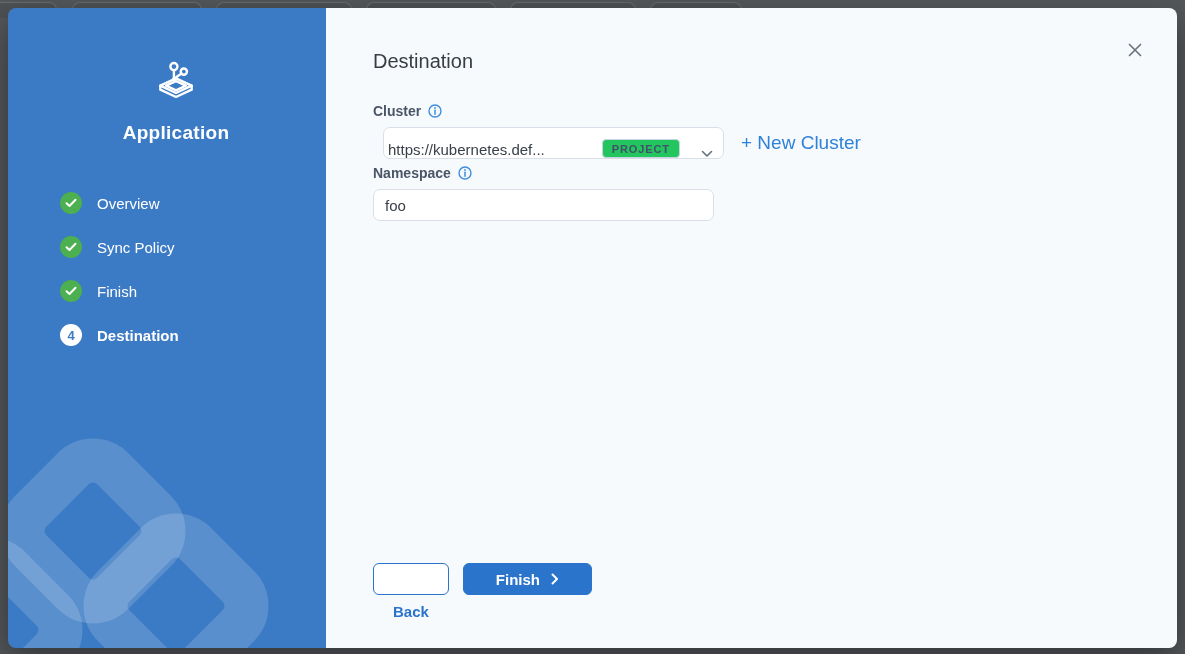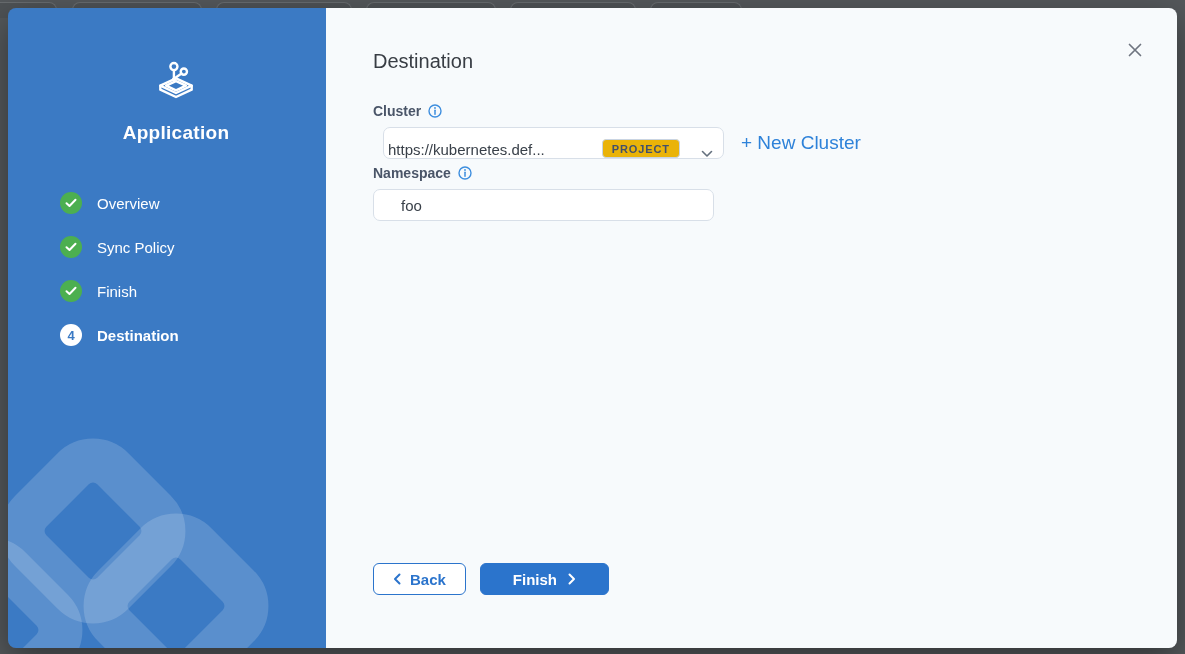--- a/index.html
+++ b/index.html
@@ -71,48 +71,48 @@
     width: 341px; height: 32px; background: #ffffff;
     border: 1px solid #d8dfe8; border-radius: 7px;
     display: flex; align-items: flex-end; padding: 0 4px;
     cursor: pointer;
     margin-left: 10px;
   }
   .select-value { font-size: 15px; color: #394049; white-space: nowrap; overflow: hidden; }
   .project-badge {
     margin-left: auto; flex: none;
     font-size: 11px; font-weight: 600; letter-spacing: 0.9px;
-    color: #42506b; background: #eab308;
+    color: #42506b; background: #22c55e;
     border: 1px solid #c9d4e2; border-radius: 4px;
     padding: 3px 9px 2px;
   }
   .select-chevron { margin-left: 21px; margin-right: 6px; flex: none; display: inline-flex; }
 
   .new-cluster-link {
     font-size: 19px; font-weight: 500; color: #2e82d9;
     text-decoration: none; cursor: pointer; white-space: nowrap;
   }
 
   .namespace-group { margin-top: 6px; }
   .text-input {
     width: 341px; height: 32px; background: #ffffff;
     border: 1px solid #d8dfe8; border-radius: 7px;
-    padding: 0 27px; font-size: 15px; color: #394049;
+    padding: 0 11px; font-size: 15px; color: #394049;
     font-family: inherit; outline: none;
   }
 
   
   .footer { position: absolute; left: 47px; bottom: 53px; display: flex; gap: 14px; }
   .btn {
     height: 32px; border-radius: 6px; font-size: 15px; font-weight: 700;
     display: flex; align-items: center; cursor: pointer; font-family: inherit;
   }
   .btn-back {
     background: #ffffff; border: 1px solid #2b74cc; color: #2b74cc;
-    padding: 12px 19px; gap: 9px;
+    padding: 12px 19px; gap: 27px; flex-direction: column;
   }
   .btn-finish {
     background: #2b74cc; border: 1px solid #2b74cc; color: #ffffff;
     padding: 0 32px; gap: 11px;
   }
 </style>
 </head>
 <body>
 
 <div class="backdrop-tabs">

